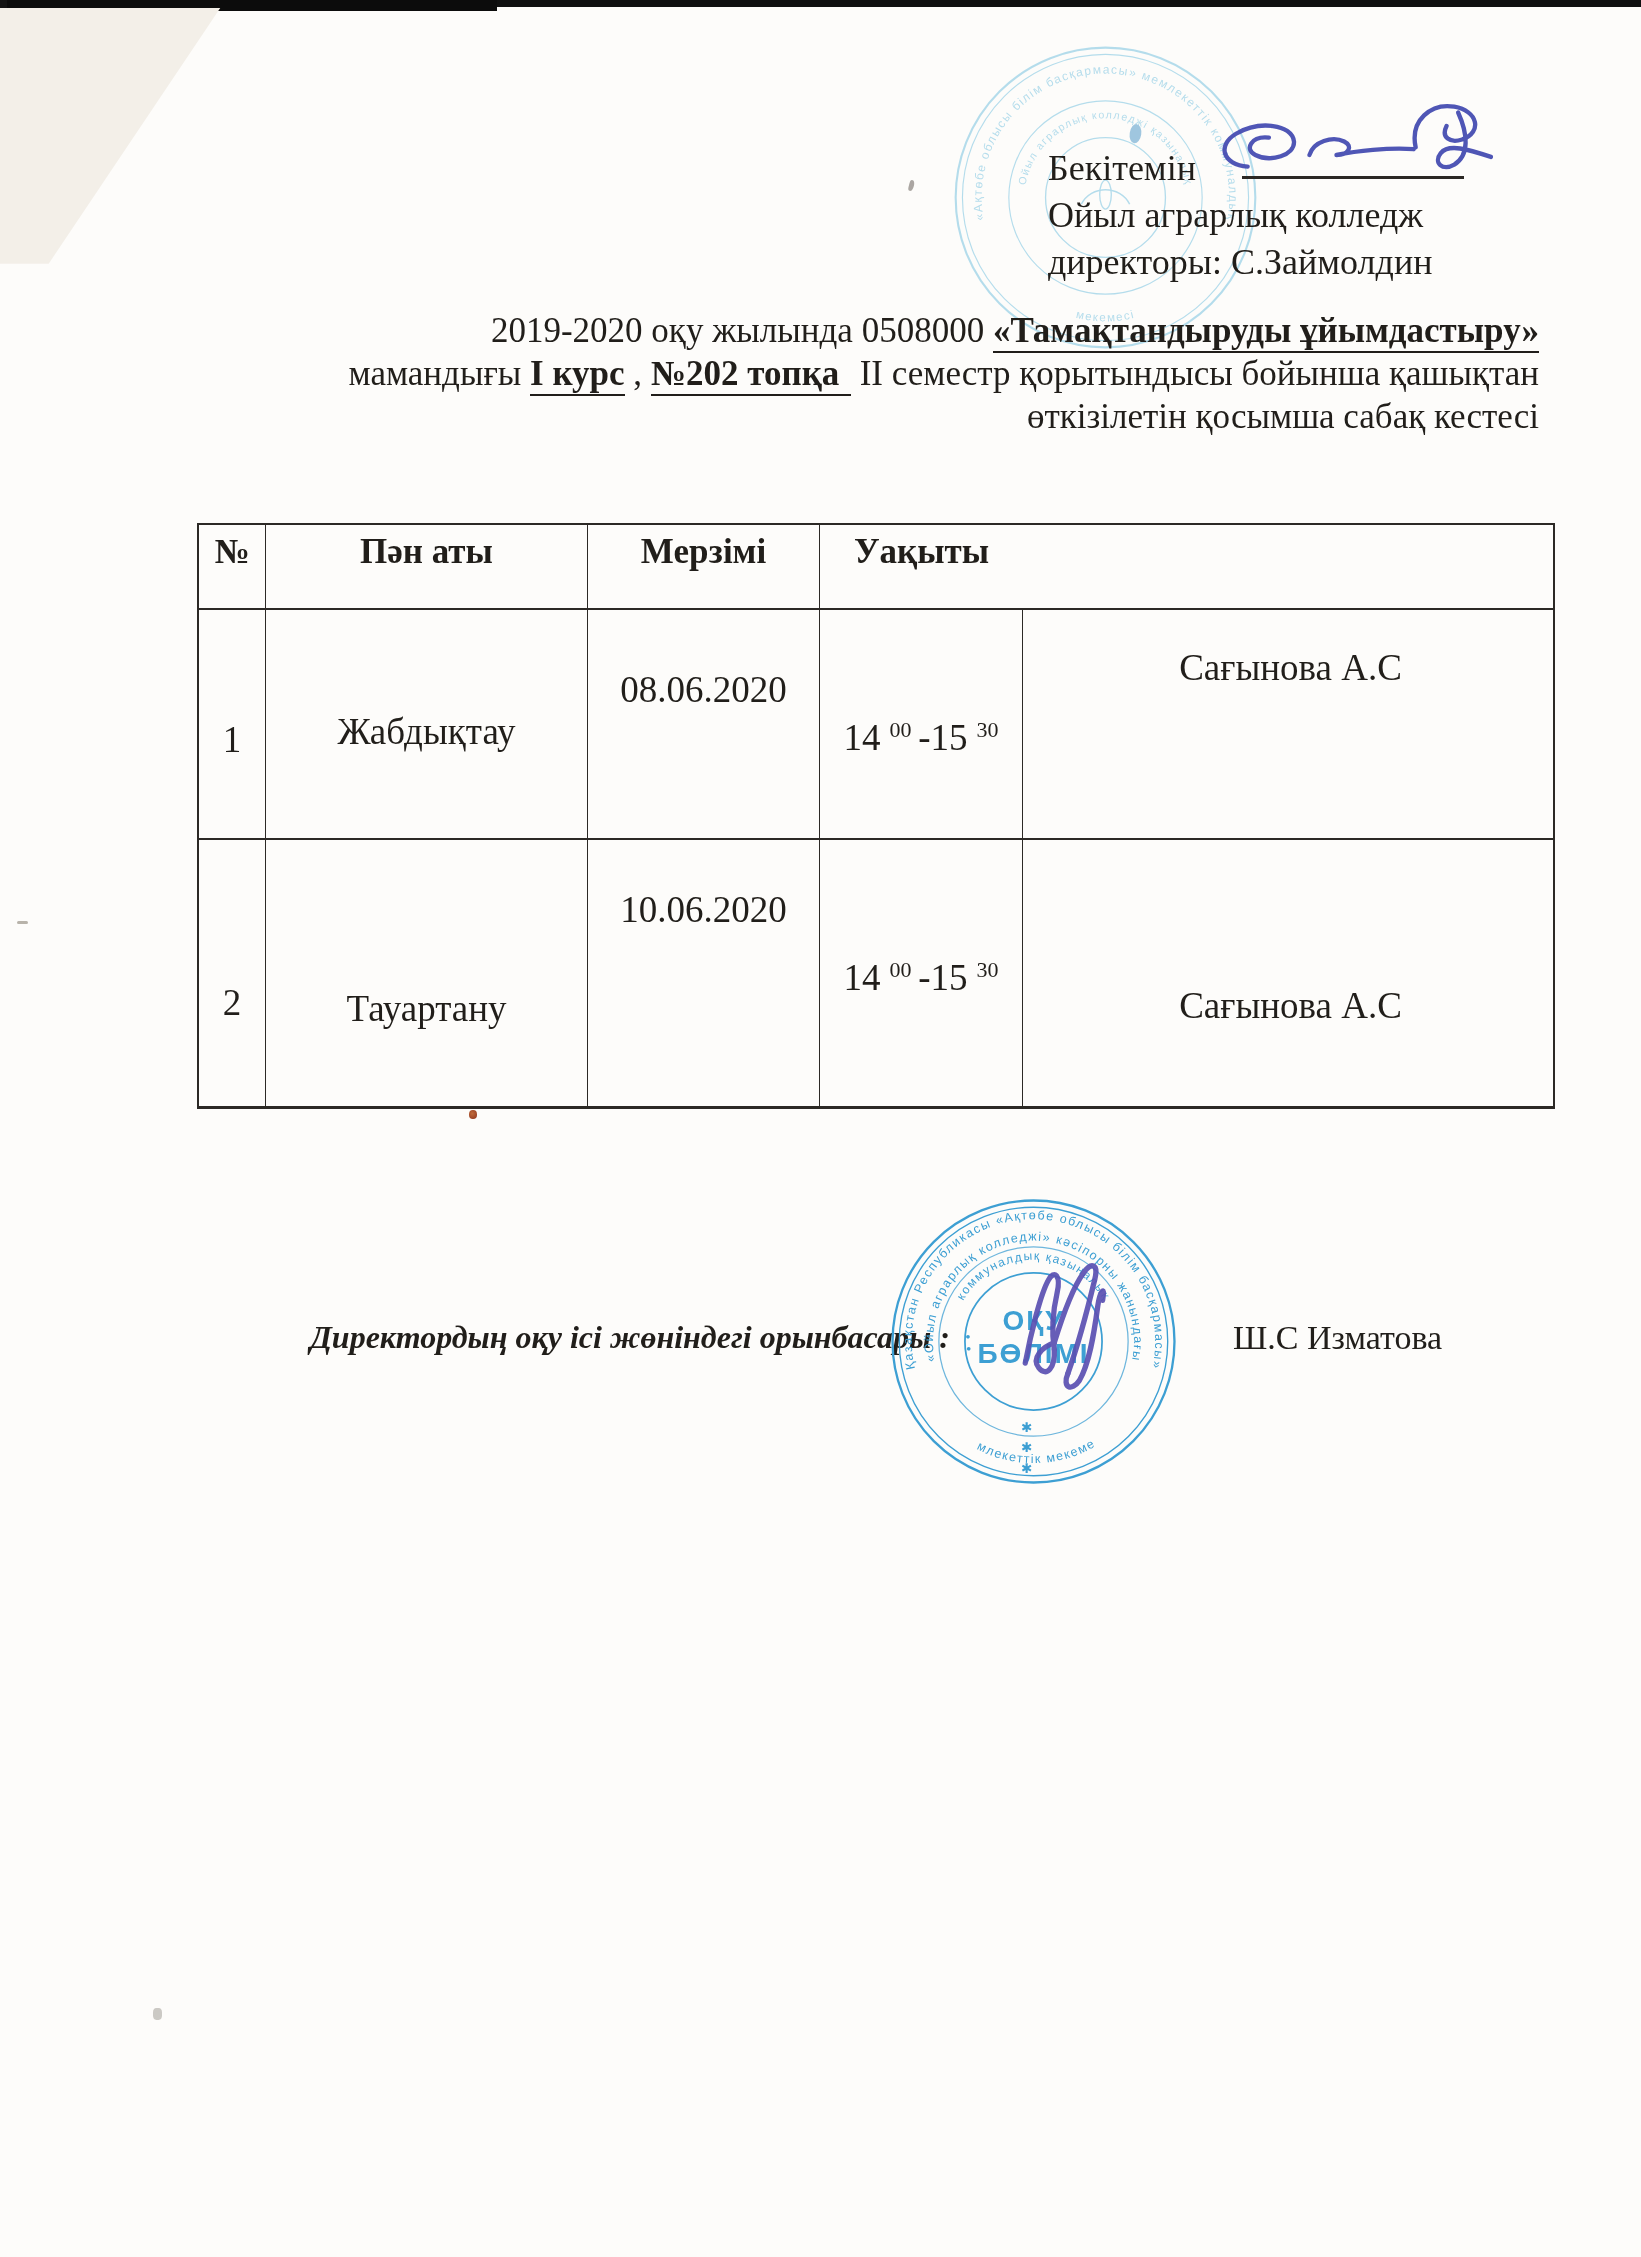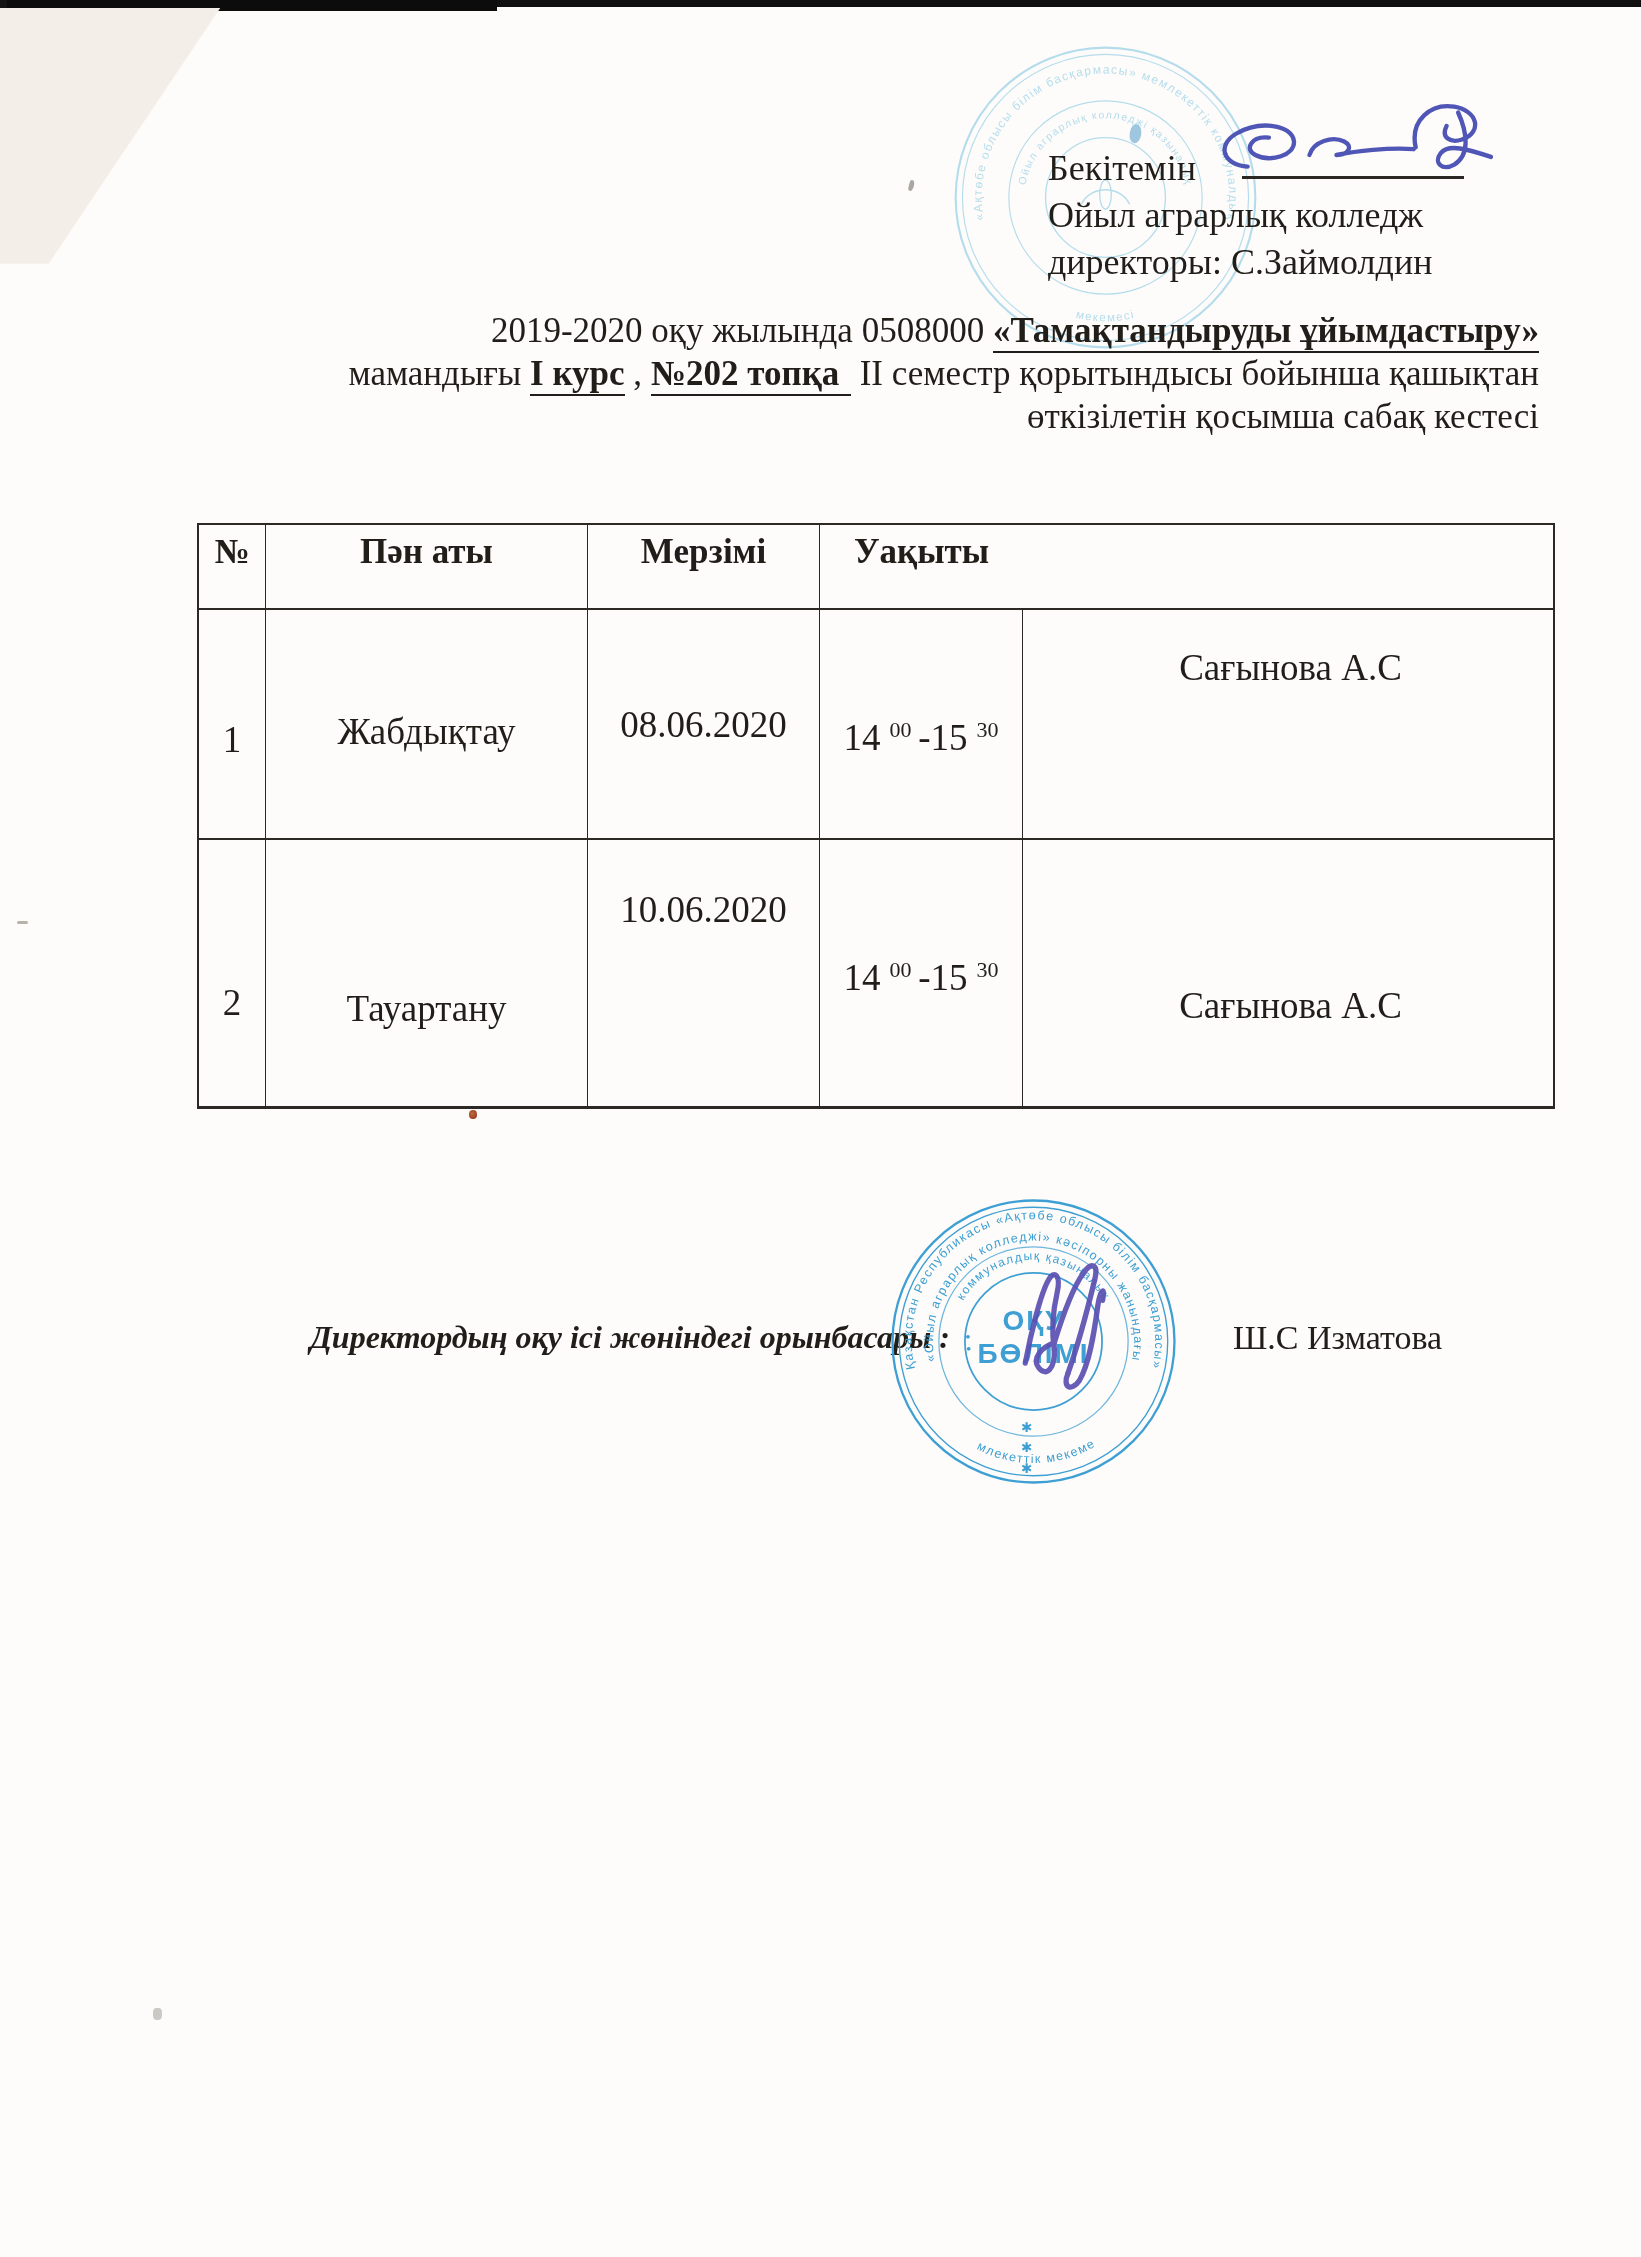--- a/index.html
+++ b/index.html
@@ -40,21 +40,21 @@
   .cell{box-sizing:border-box;border-right:1.9px solid #2c2925;text-align:center;overflow:hidden;}
   .cell:last-child{border-right:none;}
   .trow-h{height:85px;}
   .trow-1{height:230px;}
   .trow-2{height:266px;}
   .hcell{font-weight:bold;font-size:35px;line-height:42px;padding-top:5.8px;}
   .hcell-last{padding-left:29px;padding-right:29px;}
   .vcell{font-size:37px;line-height:44px;}
   .sup{font-size:22px;position:relative;top:-13.5px;margin-left:9px;}
   .t-b2{margin-left:6.8px;}
-  .r1-num{padding-top:108px;}  .r1-subj{padding-top:100px;} .r1-date{padding-top:93px;}
+  .r1-num{padding-top:108px;}  .r1-subj{padding-top:100px;} .r1-date{padding-top:58px;}
   .r1-time{padding-top:106px;} .r1-teach{padding-top:36px;}
   .r2-num{padding-top:141px;}  .r2-subj{padding-top:147px;} .r2-date{padding-top:48px;}
   .r2-time{padding-top:116px;} .r2-teach{padding-top:144px;}
   
   .footer-label{position:absolute;left:310px;top:1319px;font-size:32px;font-weight:bold;white-space:nowrap;font-style:italic;}
   .footer-name{position:absolute;left:1233px;top:1319px;font-size:34px;white-space:nowrap;}
   .stamp-bottom{position:absolute;left:879px;top:1187px;}
   .sig-bottom{position:absolute;left:1004px;top:1250px;}
   .stamp-top{position:absolute;left:946px;top:38px;opacity:.5;}
   

